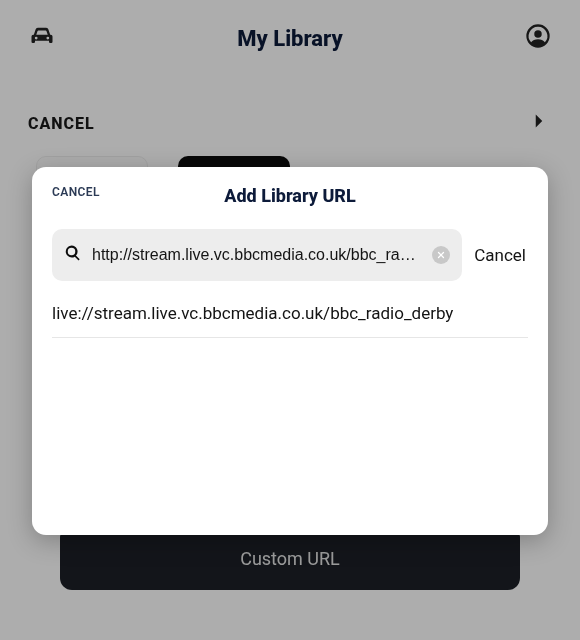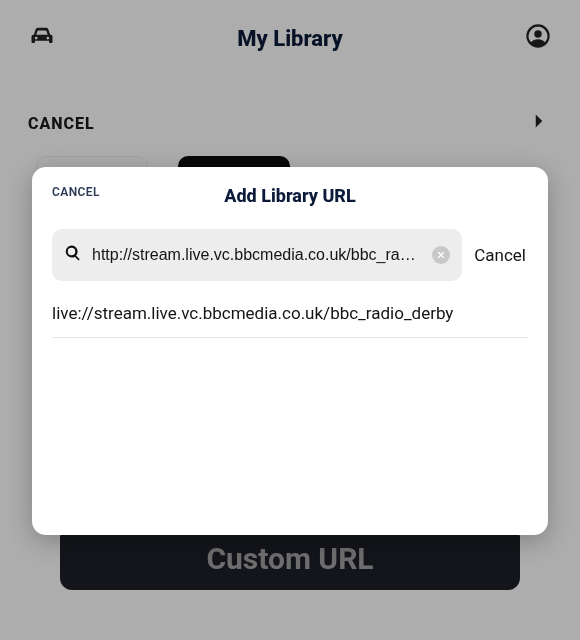--- a/index.html
+++ b/index.html
@@ -34,21 +34,21 @@
     .tiles { display: flex; gap: 30px; margin-top: 18px; padding-left: 8px; }
     .tile {
       width: 112px; height: 112px; border-radius: 10px; background: #fdfdfd;
       border: 1px solid #eee;
     }
     .tile.dark { background: #0d0d0d; border: none; }
     .custom-url-btn {
       position: absolute; left: 60px; right: 60px; bottom: 50px;
       height: 64px; border-radius: 12px; background: #1c2027;
       display: flex; align-items: center; justify-content: center;
-      color: #a3a3a3; font-size: 30px; font-weight: 700;
+      color: #e5e5e5; font-size: 18px; font-weight: 400;
     }
 
     
     .dim {
       position: absolute; inset: 0; background: rgba(0,0,0,0.32);
     }
 
     
     .modal {
       position: absolute; left: 32px; right: 32px; top: 167px;

